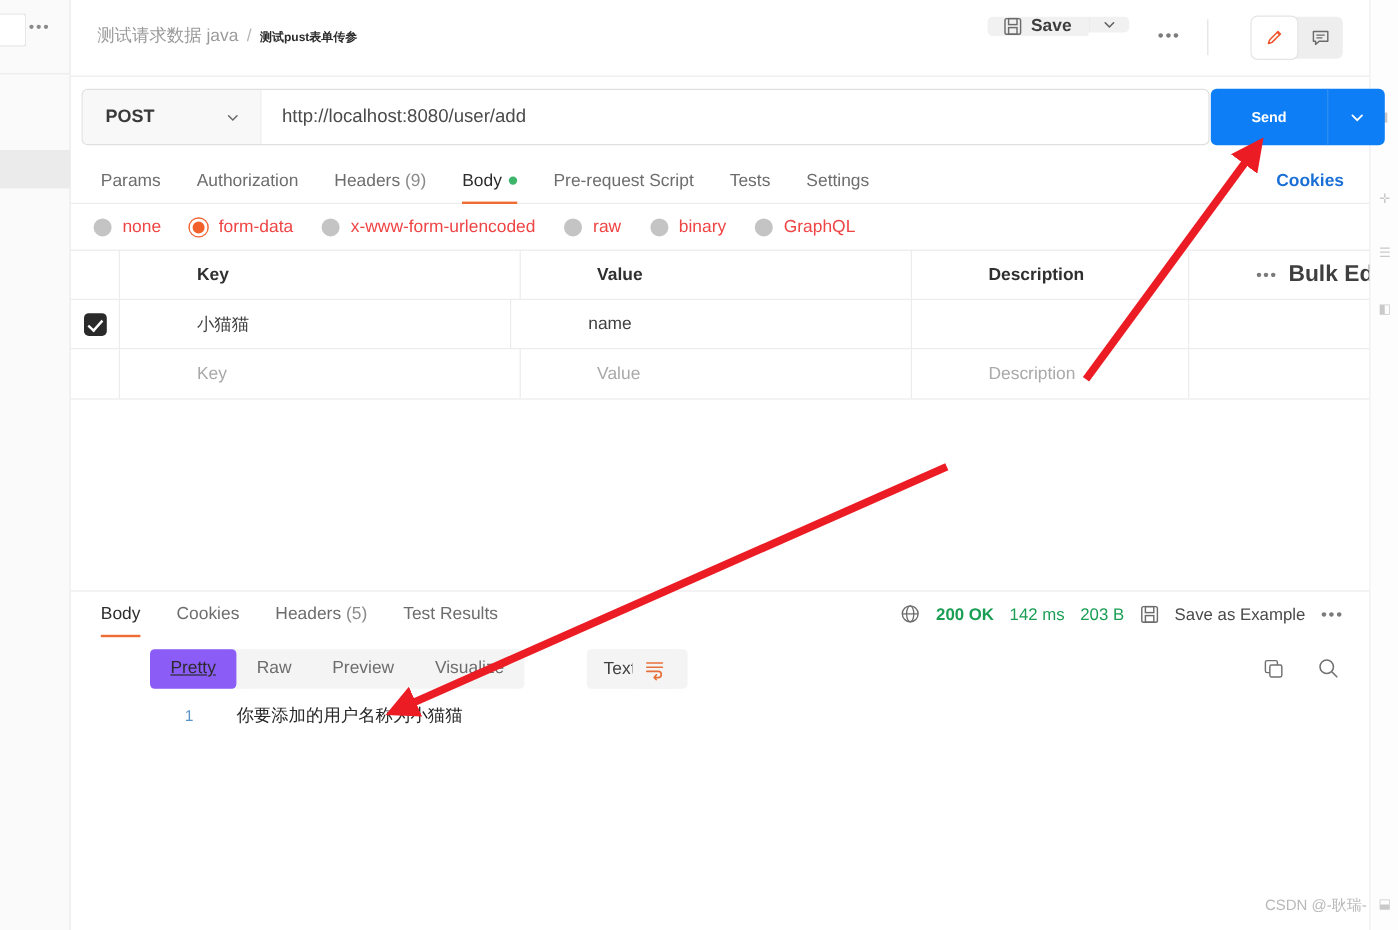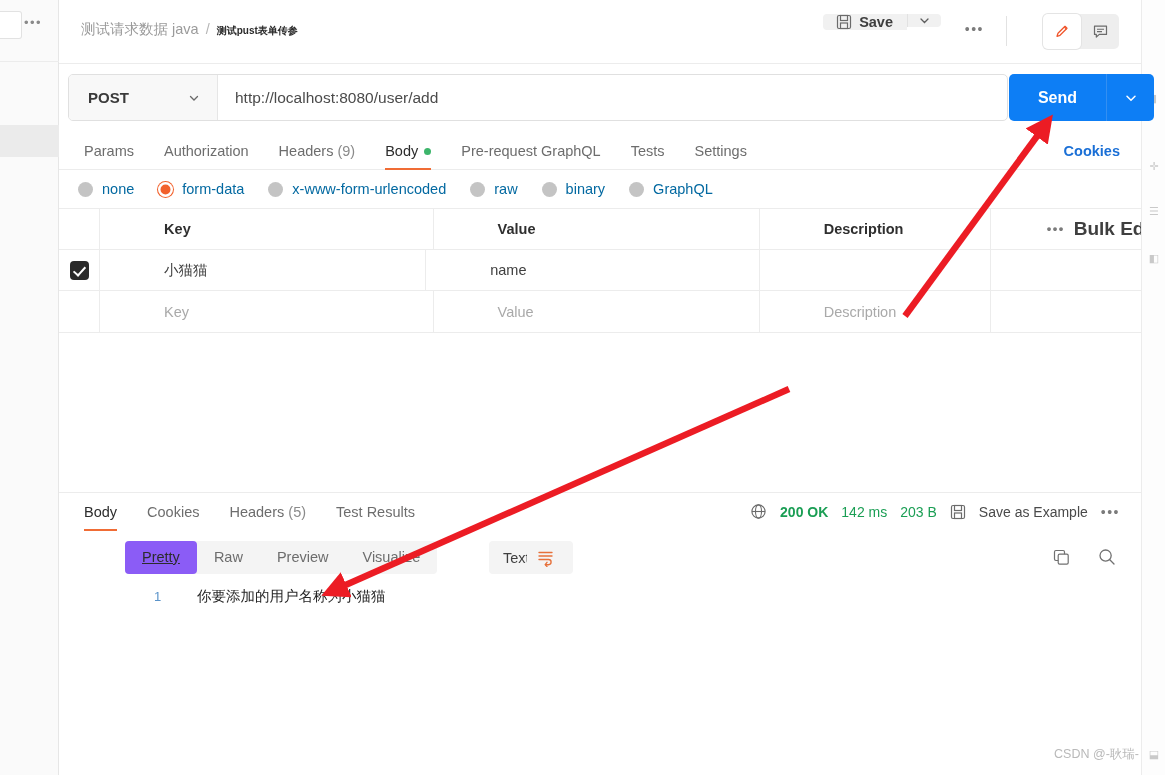--- a/index.html
+++ b/index.html
@@ -138,21 +138,21 @@
   }
   .send-grp {
     position: absolute; left: 950px; top: 10px;
     display: flex; height: 47px;
     background: #0d7ef5; border-radius: 5px;
     cursor: pointer;
   }
   .send-btn {
     display: flex; align-items: center; justify-content: center;
     width: 97px;
-    color: #fff; font-size: 16px; font-weight: bold;
+    color: #fff; font-size: 12px; font-weight: bold;
     border: none; background: transparent; cursor: pointer;
     font-family: "Liberation Sans", sans-serif;
   }
   .send-caret {
     width: 48px; border-left: 1px solid #338ff2;
     display: flex; align-items: center; justify-content: center;
     cursor: pointer;
   }
 
   
@@ -185,21 +185,21 @@
   }
 
   
   .modes {
     position: relative; height: 38px;
     display: flex; align-items: center; padding-left: 19px; gap: 0;
   }
   .mode {
     display: flex; align-items: center; gap: 9px;
     margin-right: 24px; cursor: pointer;
-    font-size: 14.5px; color: #0369a1;
+    font-size: 14.5px; color: #ef4444;
   }
   .mode .radio {
     width: 15px; height: 15px; border-radius: 50%;
     background: #c4c4c4; display: block;
   }
   .mode.sel .radio { background: #f2612c; box-shadow: inset 0 0 0 2.5px #fff, 0 0 0 1px #f2612c; }
 
   
   .ptable {
     position: relative;
@@ -396,21 +396,21 @@
         </div>
       </div>
     </div>
 
     <div class="reqtabs">
       <div class="tablist">
         <div class="rtab"><span>Params</span></div>
         <div class="rtab"><span>Authorization</span></div>
         <div class="rtab"><span>Headers</span> <span class="paren">(9)</span></div>
         <div class="rtab active"><span>Body</span><span class="greendot"></span></div>
-        <div class="rtab"><span>Pre-request GraphQL</span></div>
+        <div class="rtab"><span>Pre-request Script</span></div>
         <div class="rtab"><span>Tests</span></div>
         <div class="rtab"><span>Settings</span></div>
       </div>
       <div class="cookies-link">Cookies</div>
     </div>
 
     <div class="modes">
       <div class="mode">
         <span class="radio"></span>
         <span>none</span>

